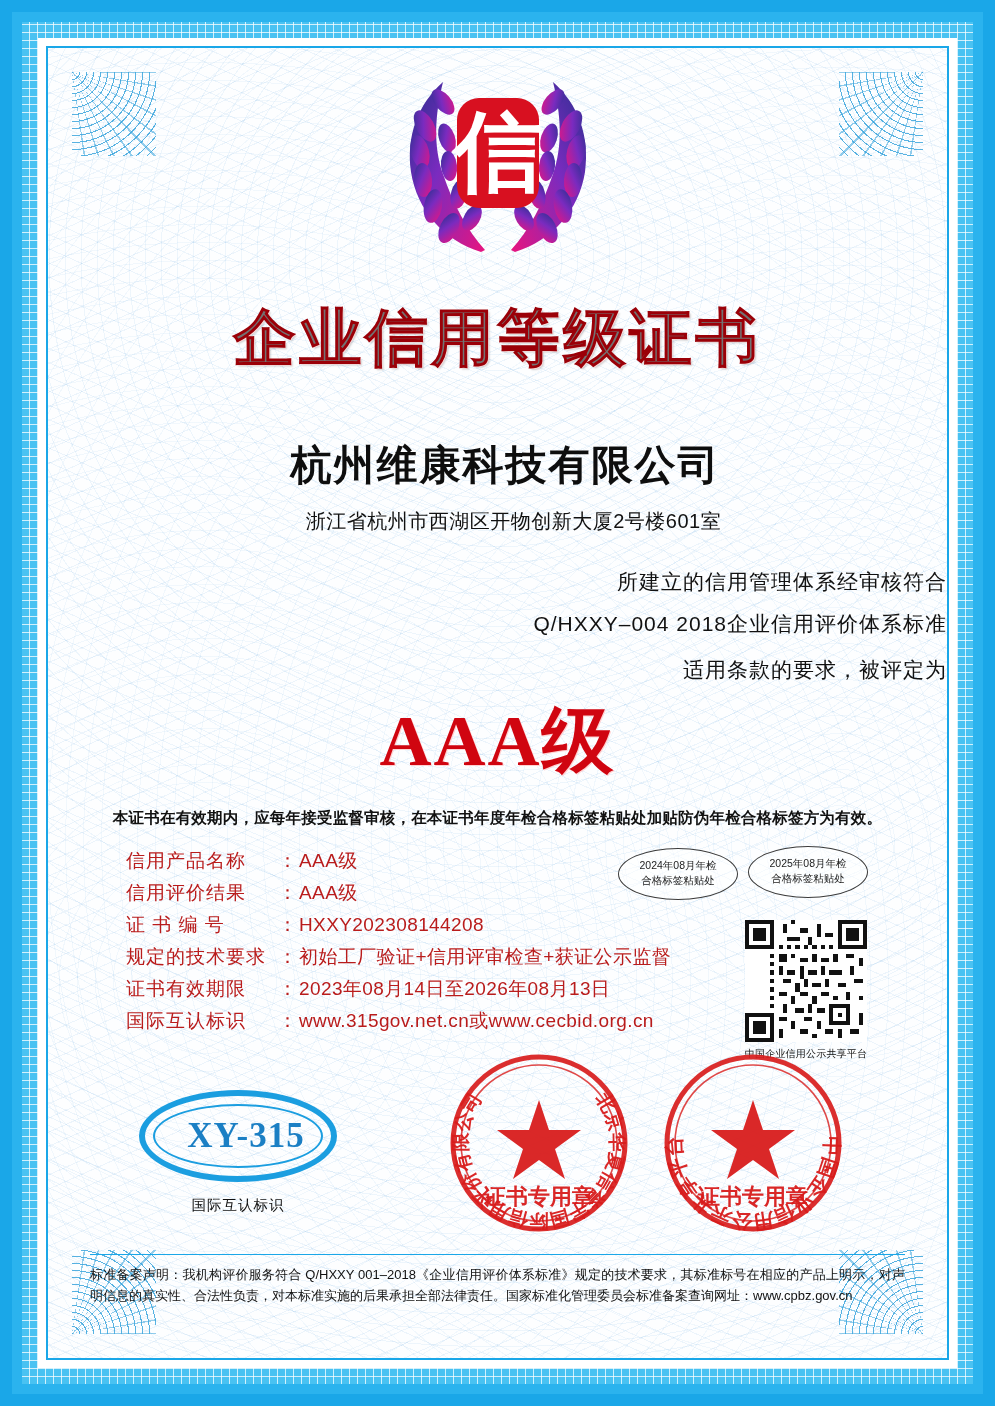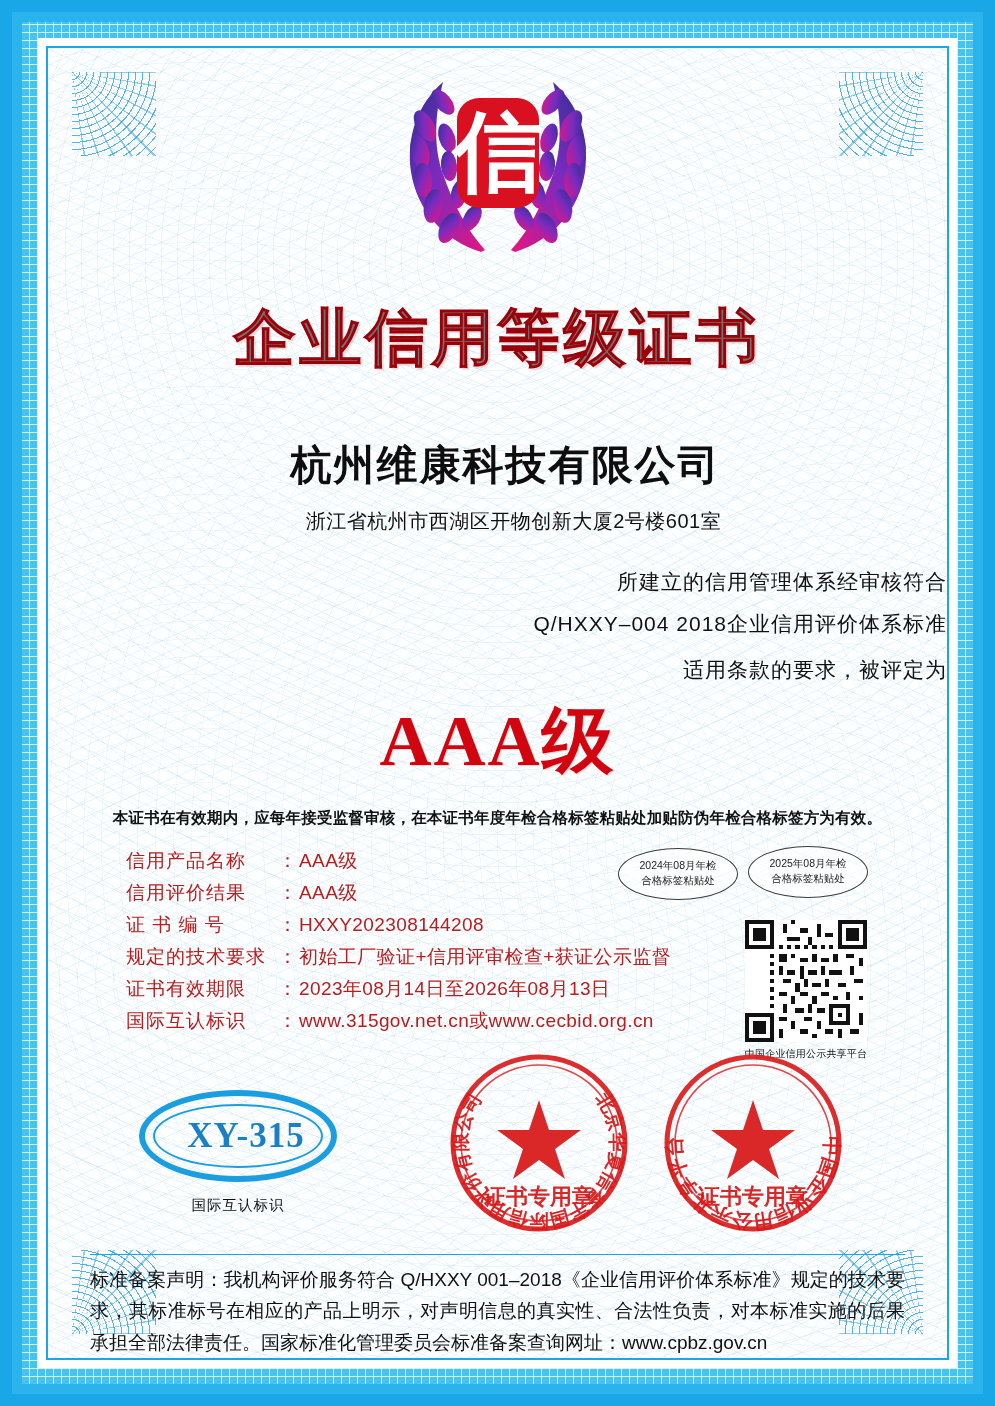--- a/index.html
+++ b/index.html
@@ -283,21 +283,21 @@
     width: 190px; height: 190px;
   }
   .seal-1 { left: 396px; top: 1000px; }
   .seal-2 { left: 610px; top: 1000px; }
 
   
   .footer {
     position: absolute;
     left: 42px; right: 42px;
     top: 1216px;
-    font-size: 19px;
+    font-size: 13px;
     line-height: 1.65;
     color: #111;
     text-align: justify;
   }
   .footer-rule {
     position: absolute;
     left: 42px; right: 42px;
     top: 1206px;
     border-top: 1.5px solid #1aa7e8;
   }

